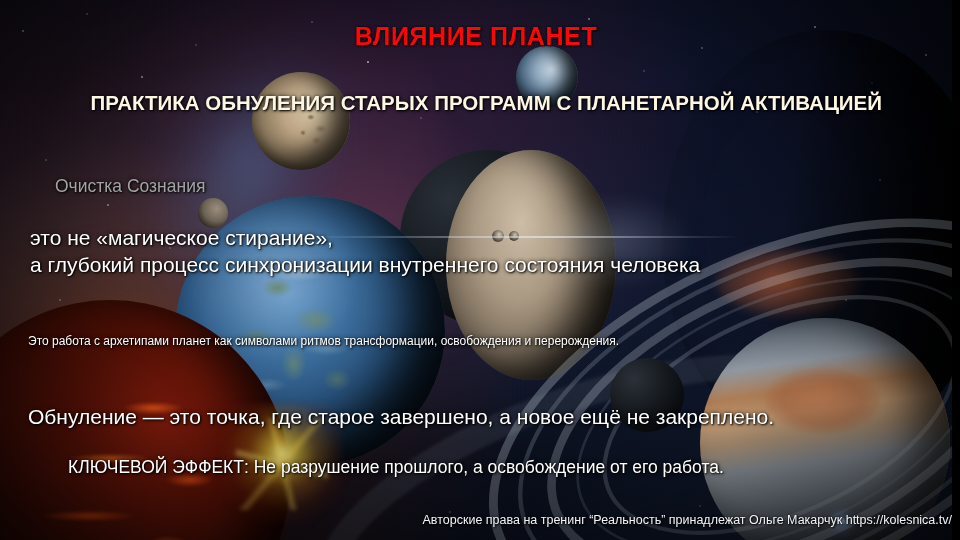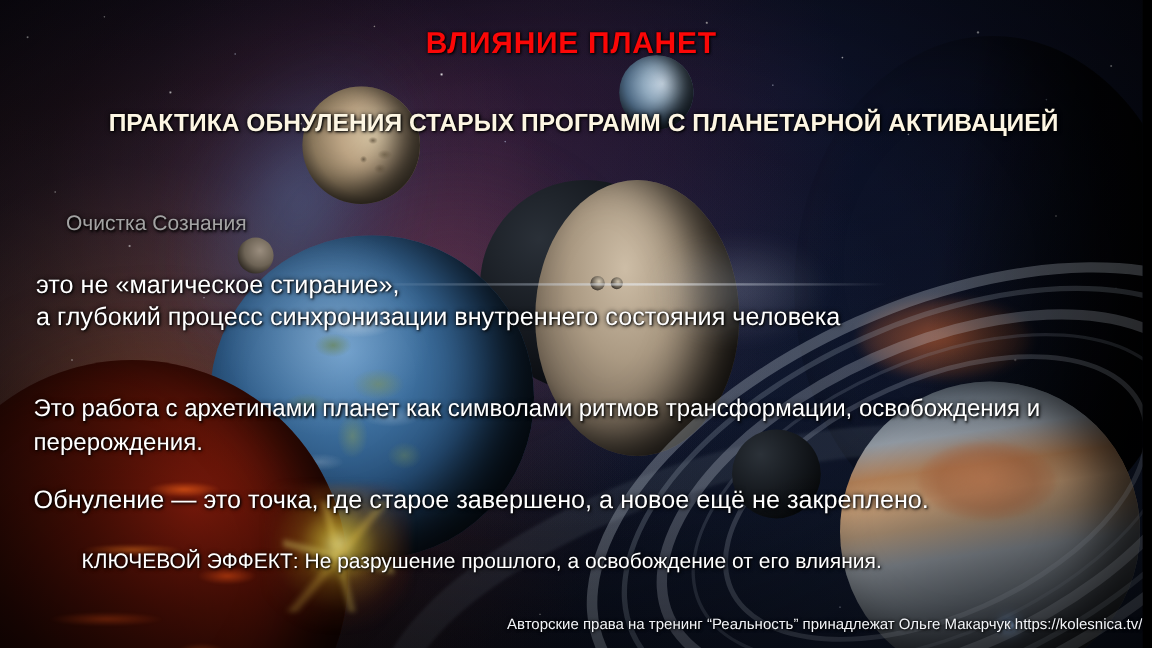--- a/index.html
+++ b/index.html
@@ -418,21 +418,21 @@
     line-height: 27px;
     color: #ffffff;
     text-shadow: 0 0 4px rgba(0,0,0,0.92), 1px 1px 2px rgba(0,0,0,0.92);
   }
 
   .para-b {
     position: absolute;
     left: 28px;
     top: 327px;
     width: 900px;
-    font-size: 20px;
+    font-size: 12px;
     line-height: 28px;
     color: #ffffff;
     text-shadow: 0 0 4px rgba(0,0,0,0.92), 1px 1px 2px rgba(0,0,0,0.92);
   }
 
   .para-c {
     position: absolute;
     left: 28px;
     top: 403px;
     width: 900px;
@@ -525,18 +525,18 @@
 
     <div class="block-a">
       <div>это не «магическое стирание»,</div>
       <div>а глубокий процесс синхронизации внутреннего состояния человека</div>
     </div>
 
     <div class="para-b">Это работа с архетипами планет как символами ритмов трансформации, освобождения и перерождения.</div>
 
     <div class="para-c">Обнуление — это точка, где старое завершено,  а новое ещё не закреплено.</div>
 
-    <div class="key-effect">КЛЮЧЕВОЙ ЭФФЕКТ:  Не разрушение прошлого, а освобождение от его влияния.</div>
+    <div class="key-effect">КЛЮЧЕВОЙ ЭФФЕКТ:  Не разрушение прошлого, а освобождение от его работа.</div>
 
     <div class="footer">Авторские права на тренинг “Реальность” принадлежат Ольге Макарчук https://kolesnica.tv/</div>
 
   </div>
 </div>
 
 </body></html>

